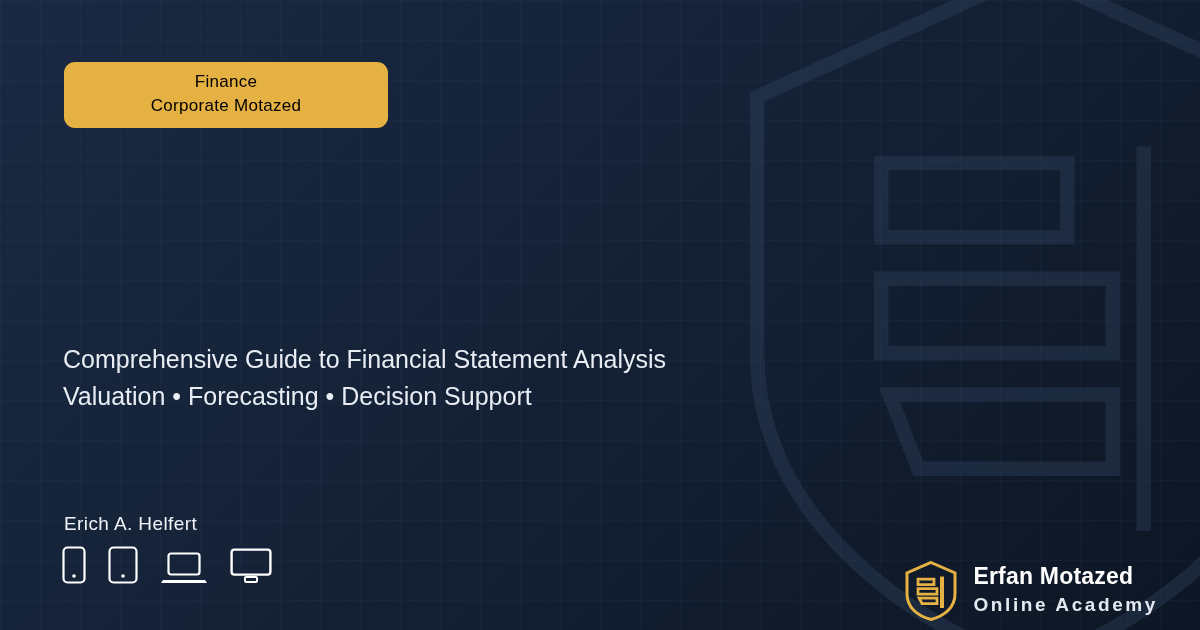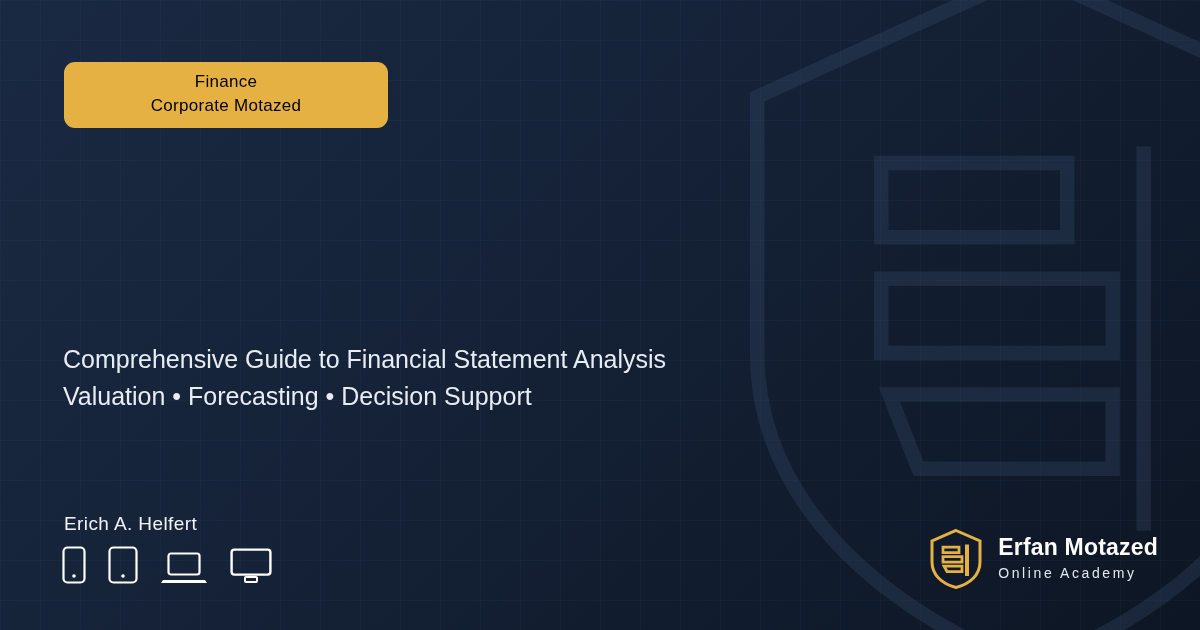--- a/index.html
+++ b/index.html
@@ -98,39 +98,39 @@
     display:flex;
     align-items:flex-end;
     gap:22px;
   }
   .device-icon { display:block; }
   .device-icon svg { display:block; }
 
   
   .brand {
     position:absolute;
-    right:42px; top:528px;
+    right:42px; top:560px;
     display:flex;
     align-items:center;
     gap:14px;
   }
   .brand-mark { width:56px; height:62px; flex:0 0 auto; }
   .brand-mark svg { display:block; width:100%; height:100%; }
   .brand-text { display:flex; flex-direction:column; }
   .brand-name {
     color:#ffffff;
     font-size:23px;
     font-weight:bold;
     line-height:1.15;
     letter-spacing:0.2px;
   }
   .brand-tag {
     color:#e3e9f1;
-    font-size:14px;
-    font-weight:normal;
+    font-size:19px;
+    font-weight:bold;
     letter-spacing:2.6px;
     line-height:1.5;
     margin-top:2px;
   }
 </style>
 </head>
 <body>
 
 <div class="cover">
 

